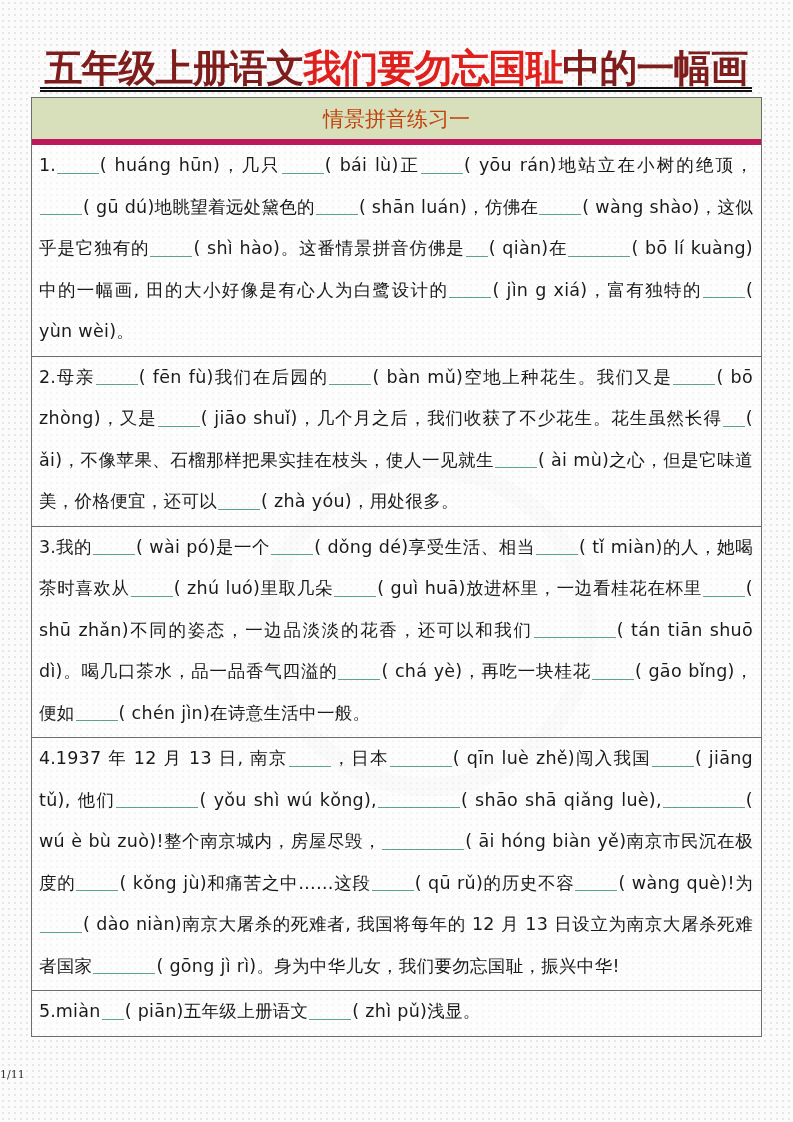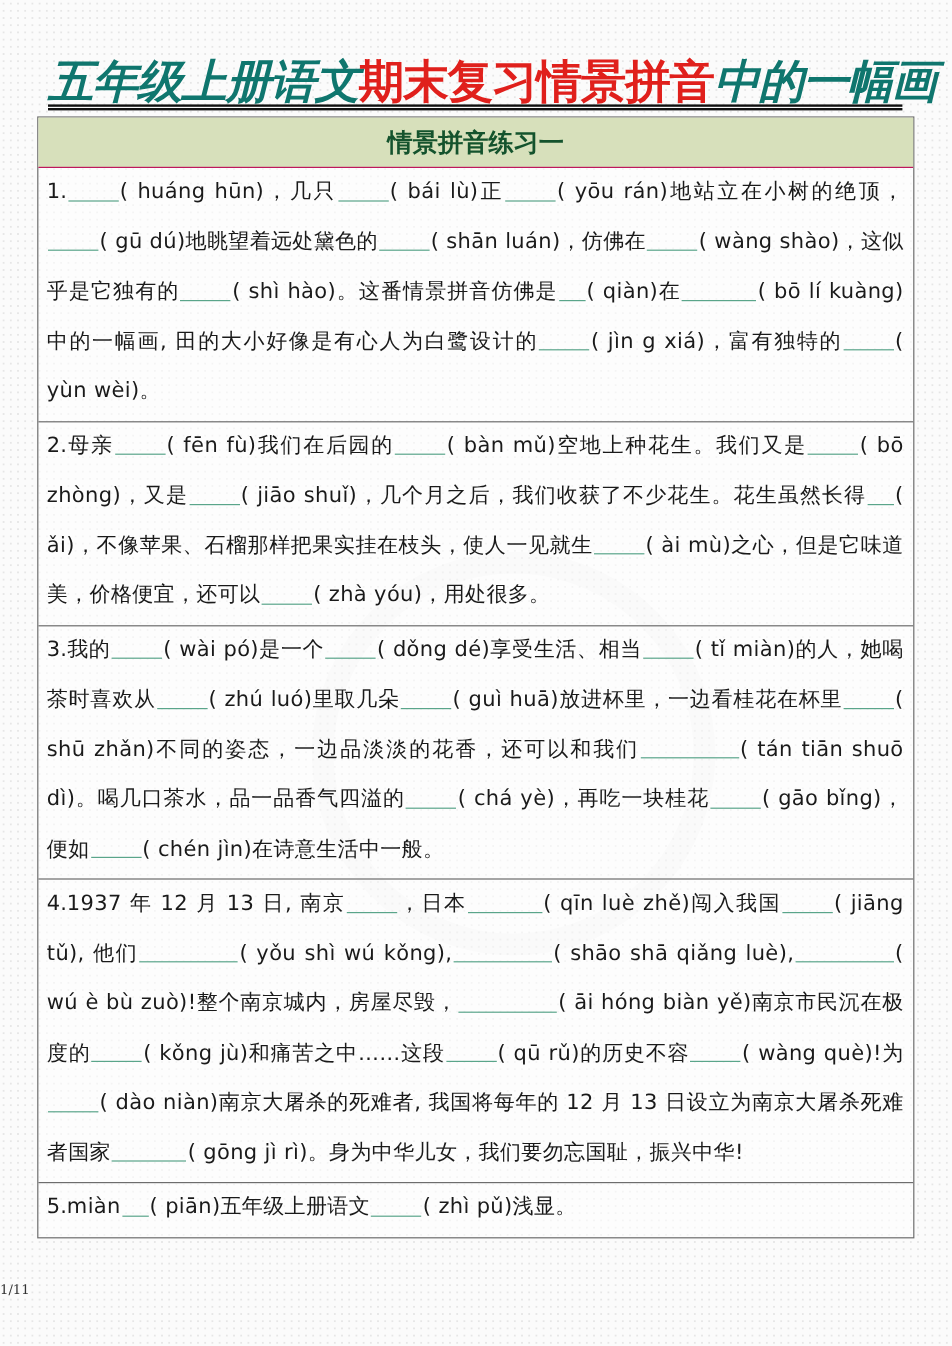--- a/index.html
+++ b/index.html
@@ -10,34 +10,34 @@
     background-size: 6px 6px;
     font-family: "DejaVu Sans", "Liberation Sans", sans-serif;
     color:#1a1a1a;
   }
   .title {
     position:absolute; left:40px; top:46px; width:712px;
     text-align:center; font-size:38px; font-weight:bold; line-height:44px;
     letter-spacing:-1px; white-space:nowrap;
     font-family: "DejaVu Sans", sans-serif;
   }
-  .title .black { color:#0f766e;font-style:italic; }
+  .title .black { color:#7f1d1d; }
   .title .red { color:#e0201c; }
   .title-rule {
     position:absolute; left:40px; top:87px; width:712px; height:5px;
     border-top:2px solid #111; border-bottom:2px solid #111; box-sizing:border-box;
   }
   .sheet {
     position:absolute; left:31px; top:97px; width:731px;
     border:1px solid #6d6d6d; box-sizing:border-box; background:rgba(255,255,255,0.55);
   }
   .sheet-header {
-    height:41px; background:#d7e0bb; border-bottom:1px solid #be185d;
+    height:41px; background:#d7e0bb; border-bottom:6px solid #be185d;
     display:flex; align-items:center; justify-content:center;
-    color:#14532d; font-weight:bold; font-size:21px;
+    color:#c2410c; font-weight:normal; font-size:21px;
   }
   .q {
     border-bottom:1px solid #6d6d6d;
     padding:0 8px 3px 7px;
     font-size:17.5px; line-height:41.5px;
     text-align:justify; text-align-last:left;
   }
   .q:last-child { border-bottom:none; }
   .blank {
     display:inline-block; border-bottom:1.5px solid #5aa58a;
@@ -53,21 +53,21 @@
     position:absolute; left:260px; top:460px; width:300px; height:300px;
     pointer-events:none; opacity:0.06;
     border:18px solid #777; border-radius:50%;
     transform:rotate(35deg);
   }
 </style>
 </head>
 <body>
 
 <div class="title">
-  <span class="black">五年级上册语文</span><span class="red">期末复习情景拼音</span><span class="black">中的一幅画</span>
+  <span class="black">五年级上册语文</span><span class="red">我们要勿忘国耻</span><span class="black">中的一幅画</span>
 </div>
 <div class="title-rule"></div>
 
 <div class="watermark"></div>
 
 <div class="sheet">
   <div class="sheet-header">情景拼音练习一</div>
   <div id="questions">
       <div class="q"><span>1.</span><span class="blank b4"></span><span class="pinyin">( huáng  hūn)，几只</span><span class="blank b4"></span><span class="pinyin">( bái lù)正</span><span class="blank b4"></span><span class="pinyin">( yōu rán)地站立在小树的绝顶，</span><span class="blank b4"></span><span class="pinyin">(  gū  dú)地眺望着远处黛色的</span><span class="blank b4"></span><span class="pinyin">( shān luán)，仿佛在</span><span class="blank b4"></span><span class="pinyin">( wàng shào)，这似乎是它独有的</span><span class="blank b4"></span><span class="pinyin">( shì hào)。这番情景拼音仿佛是</span><span class="blank b2"></span><span class="pinyin">( qiàn)在</span><span class="blank b6"></span><span class="pinyin">( bō  lí kuàng)中的一幅画, 田的大小好像是有心人为白鹭设计的</span><span class="blank b4"></span><span class="pinyin">( jìn g  xiá)，富有独特的</span><span class="blank b4"></span><span class="pinyin">( yùn wèi)。</span></div>
       <div class="q"><span>2.</span><span class="pinyin">母亲</span><span class="blank b4"></span><span class="pinyin">( fēn fù)我们在后园的</span><span class="blank b4"></span><span class="pinyin">( bàn mǔ)空地上种花生。我们又是</span><span class="blank b4"></span><span class="pinyin">( bō  zhòng)，又是</span><span class="blank b4"></span><span class="pinyin">( jiāo shuǐ)，几个月之后，我们收获了不少花生。花生虽然长得</span><span class="blank b2"></span><span class="pinyin">( ǎi)，不像苹果、石榴那样把果实挂在枝头，使人一见就生</span><span class="blank b4"></span><span class="pinyin">( ài mù)之心，但是它味道美，价格便宜，还可以</span><span class="blank b4"></span><span class="pinyin">( zhà yóu)，用处很多。</span></div>

